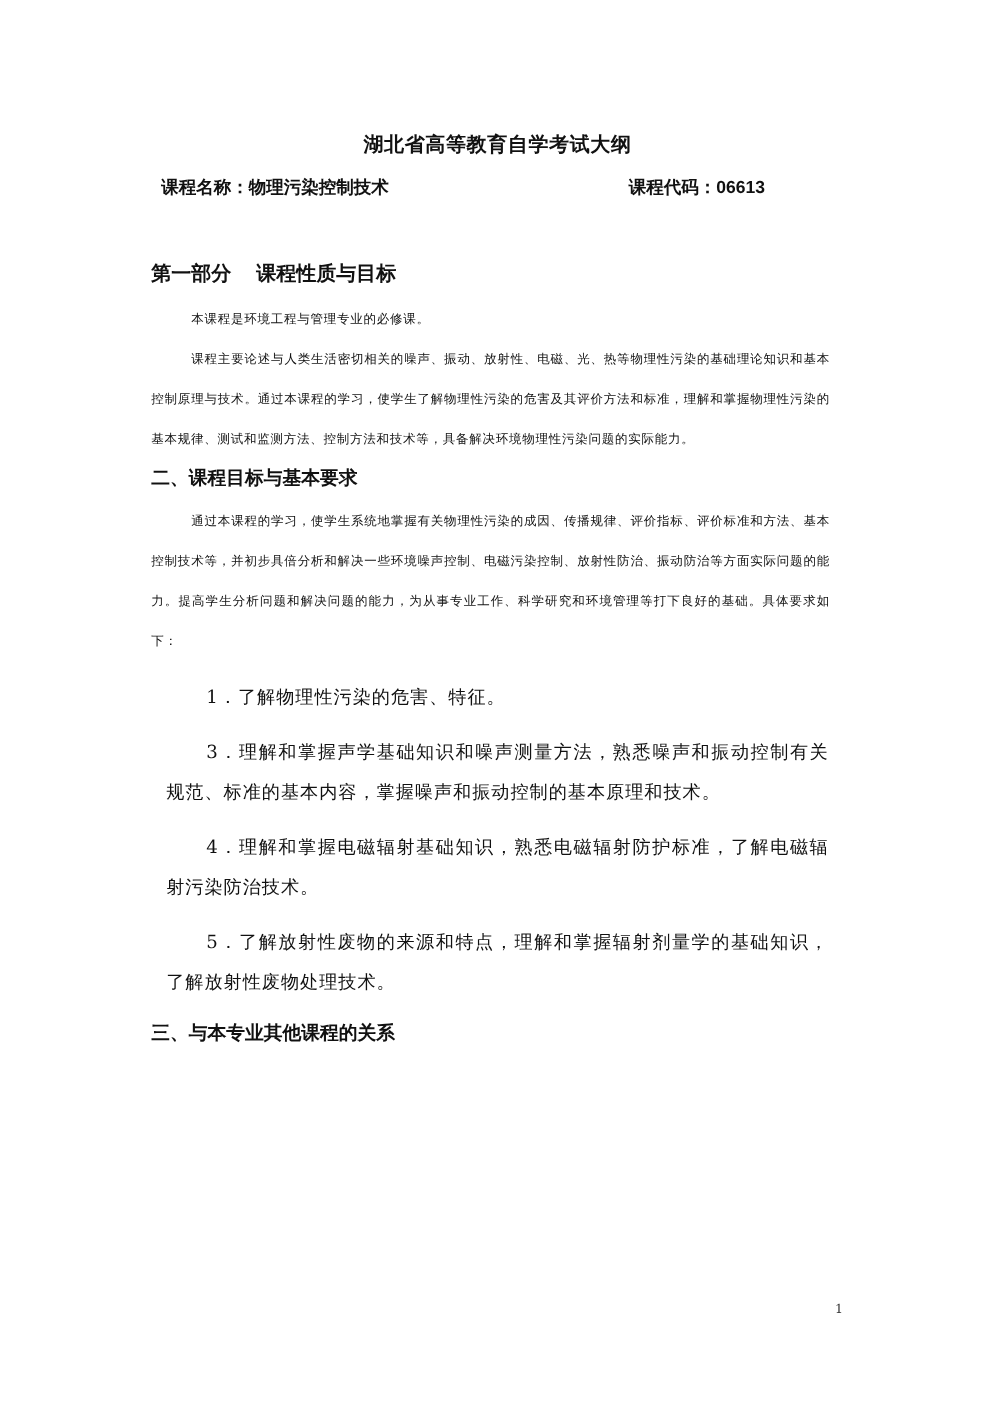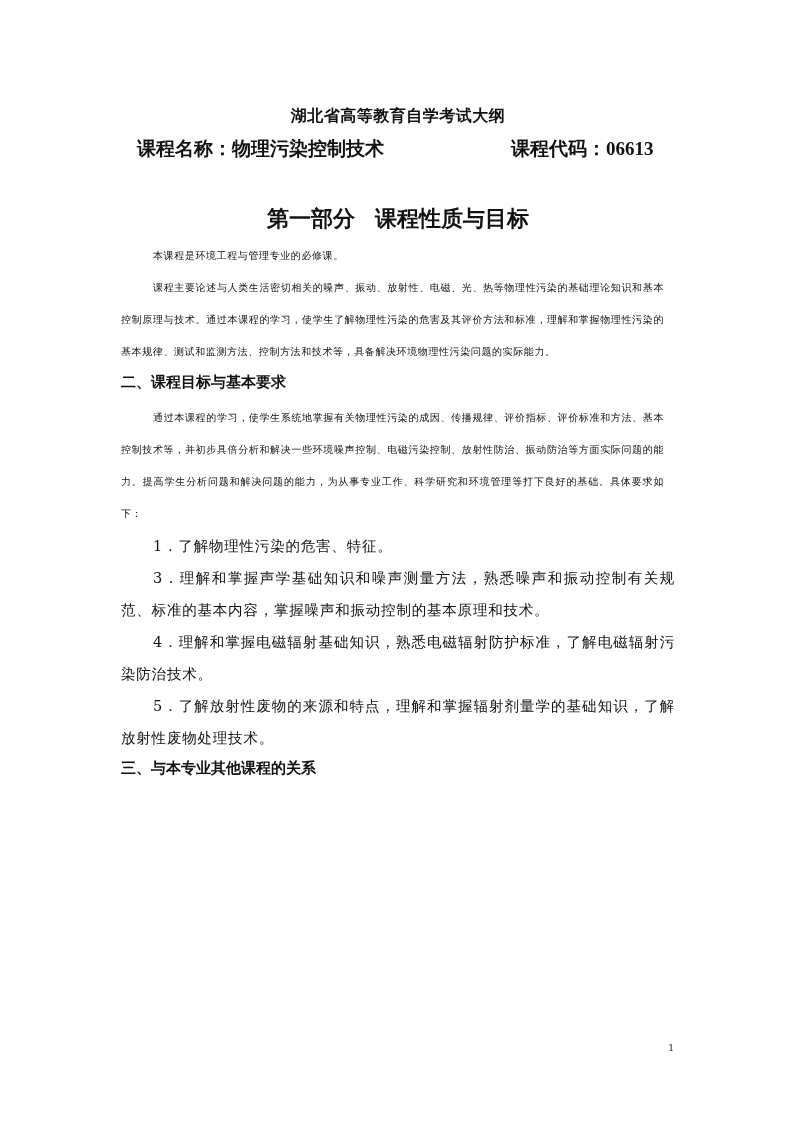--- a/index.html
+++ b/index.html
@@ -28,43 +28,43 @@
       width: 554px;
       text-align: center;
       font-family: "DejaVu Sans", "Liberation Sans", sans-serif;
       font-weight: bold;
       font-size: 16px;
       line-height: 28px;
       letter-spacing: 0.5px;
     }
     .course-line {
       position: absolute;
-      left: 16px;
+      left: 8px;
       top: 138px;
       width: 554px;
-      font-family: Liberation Serif, serif;
+      font-family: Liberation Sans, sans-serif;
       font-weight: bold;
-      font-size: 19px;
+      font-size: 14px;
       line-height: 22px;
     }
     .course-line .code {
       position: absolute;
       left: 374px;
       top: 0;
       white-space: nowrap;
     }
     .part-title {
       position: absolute;
       left: 0;
       top: 206px;
       width: 554px;
-      text-align: center;
+      text-align: left;
       font-family: "DejaVu Sans", "Liberation Sans", sans-serif;
       font-weight: bold;
-      font-size: 22px;
+      font-size: 16px;
       line-height: 26px;
     }
     .part-title .gap { display: inline-block; width: 20px; }
     .flow {
       position: absolute;
       left: 0;
       top: 240px;
       width: 554px;
     }
     .sec-heading {
@@ -77,21 +77,21 @@
     }
     p.para {
       margin: 0 11px 0 0;
       font-size: 10px;
       line-height: 32px;
       text-indent: 32px;
       text-align: justify;
       letter-spacing: 0.6px;
     }
     p.item {
-      margin: 0;
+      margin: 12px;
       font-size: 14.5px;
       line-height: 32px;
       text-indent: 32px;
       text-align: justify;
       letter-spacing: 0.8px;
     }
     .page-number {
       position: absolute;
       left: 668px;
       top: 1042px;

